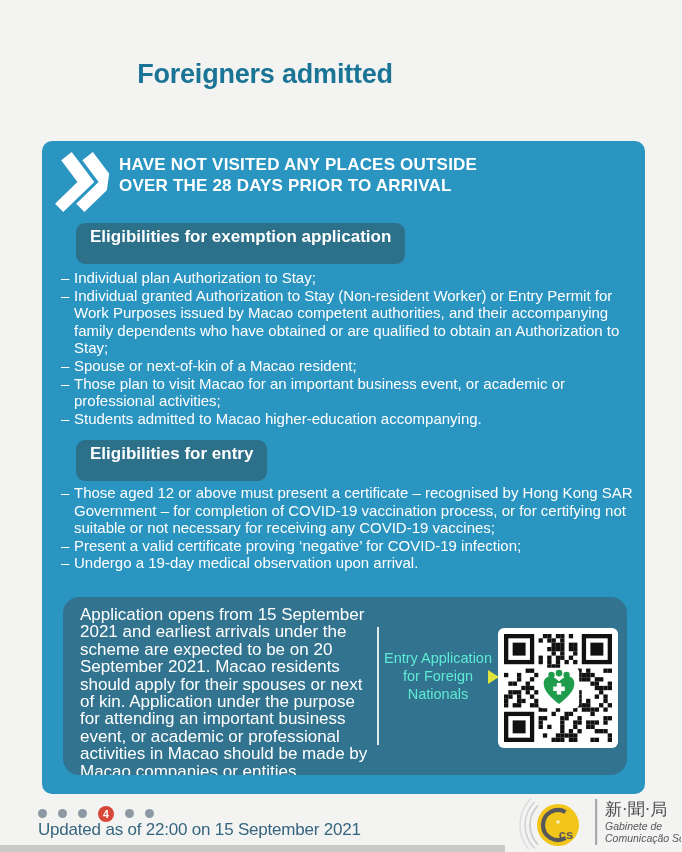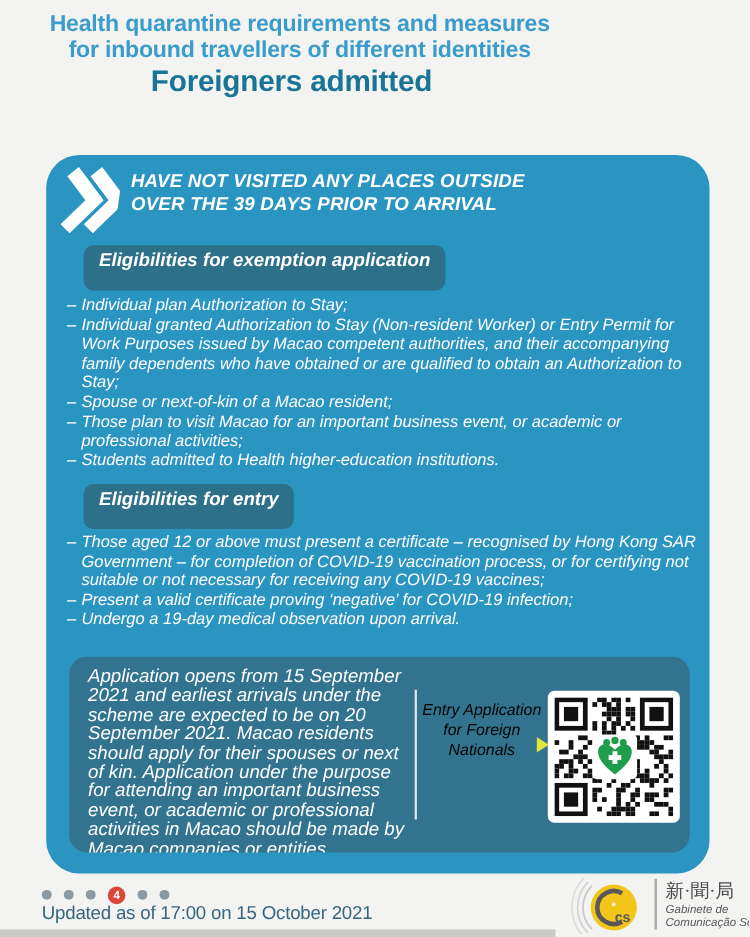--- a/index.html
+++ b/index.html
@@ -13,21 +13,21 @@
     position:absolute;top:10px;left:0;width:545px;text-align:center;
     color:#3a9ccb;font-weight:bold;font-size:21px;line-height:23.5px;letter-spacing:-0.2px;
   }
   .hdr-sub{
     position:absolute;top:59px;left:0;width:530px;text-align:center;
     color:#1a7495;font-weight:bold;font-size:27px;line-height:30px;letter-spacing:-0.2px;
   }
   
   .card{
     position:absolute;left:42px;top:141px;width:603px;height:653px;
-    background:#2b95c2;border-radius:30px;color:#fff;font-style:italic;
+    background:#2b95c2;border-radius:10px;color:#fff;
   }
   .chevron{position:absolute;left:16px;top:9px;width:50px;height:64px;transform:skewX(-8deg);}
   .card-heading{
     position:absolute;left:77px;top:13px;width:480px;
     font-weight:bold;font-size:17px;line-height:21px;letter-spacing:0.2px;color:#fff;
   }
   .badge{
     position:absolute;left:34px;display:inline-block;
     background:#2c7089;border-radius:9px;padding:4px 14px 17px;
     font-weight:bold;font-size:17px;color:#fff;white-space:nowrap;
@@ -47,22 +47,22 @@
   }
   .notice-text{
     position:absolute;left:17px;top:9px;width:298px;margin:0;
     font-size:17px;line-height:17.4px;color:#fff;
   }
   .v-divider{
     position:absolute;left:314px;top:30px;width:2px;height:118px;
     background:rgba(255,255,255,0.85);
   }
   .qr-label{
-    position:absolute;left:316px;top:40px;width:118px;text-align:center;
-    font-size:14.5px;line-height:18px;color:#000000;
+    position:absolute;left:316px;top:52px;width:118px;text-align:center;
+    font-size:14.5px;line-height:18px;color:#5eead4;
   }
   .tri-arrow{
     position:absolute;left:425px;top:73px;width:0;height:0;
     border-top:7px solid transparent;border-bottom:7px solid transparent;
     border-left:11px solid #dfe53c;
   }
   .qr-box{
     position:absolute;left:435px;top:31px;width:120px;height:120px;
     background:#fff;border-radius:6px;
   }
@@ -79,38 +79,34 @@
     font-size:17px;color:#35657f;letter-spacing:-0.2px;
   }
   .gcs-logo{position:absolute;left:505px;top:791px;width:176px;height:58px;}
   .bottom-bar{position:absolute;left:0;top:845px;width:505px;height:7px;background:#c9c9c7;}
 </style>
 </head>
 <body>
 
 <div class="page">
 
-  <div class="hdr-title">
-    <div>Health quarantine requirements and measures</div>
-    <div>for inbound travellers of different identities</div>
-  </div>
   <div class="hdr-sub">
     <div>Foreigners admitted</div>
   </div>
 
   <section class="card">
 
     <svg class="chevron" viewBox="0 0 52 64">
       <path d="M5 5 L29 32 L5 59" fill="none" stroke="#ffffff" stroke-width="13"></path>
       <path d="M27 5 L51 32 L27 59" fill="none" stroke="#ffffff" stroke-width="13"></path>
     </svg>
 
     <div class="card-heading">
       <div>HAVE NOT VISITED ANY PLACES OUTSIDE</div>
-      <div>OVER THE 39 DAYS PRIOR TO ARRIVAL</div>
+      <div>OVER THE 28 DAYS PRIOR TO ARRIVAL</div>
     </div>
 
     <div class="badge badge-1">
       <span>Eligibilities for exemption application</span>
     </div>
 
     <div class="blist blist-1">
 
         <div class="bullet">
           <span class="dash">–</span>
@@ -127,21 +123,21 @@
           <span class="item-text">Spouse or next-of-kin of a Macao resident;</span>
         </div>
 
         <div class="bullet">
           <span class="dash">–</span>
           <span class="item-text">Those plan to visit Macao for an important business event, or academic or professional activities;</span>
         </div>
 
         <div class="bullet">
           <span class="dash">–</span>
-          <span class="item-text">Students admitted to Health higher-education institutions.</span>
+          <span class="item-text">Students admitted to Macao higher-education accompanying.</span>
         </div>
       </div>
 
     <div class="badge badge-2">
       <span>Eligibilities for entry</span>
     </div>
 
     <div class="blist blist-2">
 
         <div class="bullet">
@@ -350,21 +346,21 @@
   </section>
 
   <div class="dots" id="dots">
       <span class="dot"></span>
       <span class="dot"></span>
       <span class="dot"></span>
       <span class="dot active">4</span>
       <span class="dot"></span>
       <span class="dot"></span>
     </div>
-  <div class="updated">Updated as of 17:00 on 15 October 2021</div>
+  <div class="updated">Updated as of 22:00 on 15 September 2021</div>
 
   <svg class="gcs-logo" viewBox="0 0 176 58">
 
     <path d="M33.2 14.2 A28 28 0 0 0 33.2 53.8" fill="none" stroke="#c9c9c9" stroke-width="1.6"></path>
     <path d="M29.7 10.7 A33 33 0 0 0 29.7 57.3" fill="none" stroke="#d3d3d3" stroke-width="1.6"></path>
     <path d="M26.1 7.1 A38 38 0 0 0 26.1 60.9" fill="none" stroke="#dddddd" stroke-width="1.6"></path>
 
     <circle cx="53" cy="34" r="21" fill="#f2c51b"></circle>
     <path d="M60.5 21 A15 15 0 1 0 60.5 47" fill="none" stroke="#58585a" stroke-width="4.2"></path>
     <circle cx="53" cy="31" r="1.8" fill="#fdf3c9"></circle>

